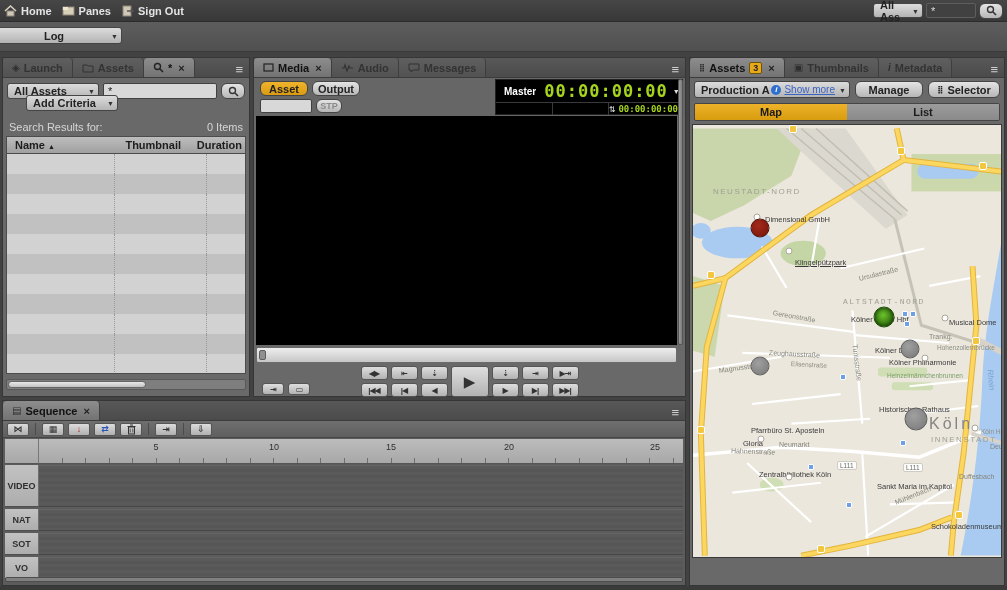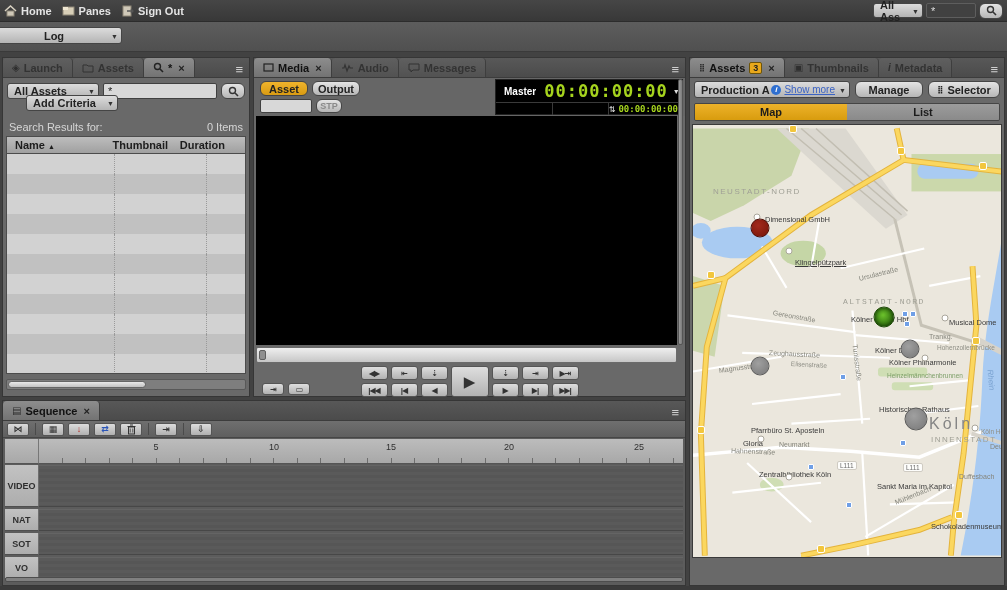--- a/index.html
+++ b/index.html
@@ -48,21 +48,21 @@
   
   #left-panel { left:2px; top:57px; width:248px; height:340px; }
   .lp-row1 { position:absolute; left:4px; top:25px; right:4px; height:16px; display:flex; gap:4px; }
   .lp-results { position:absolute; left:0; top:63px; right:0; height:14px;
     display:flex; justify-content:space-between; padding:0 6px;
     color:#d6d6d6; font-size:11px; }
   .grid-head { position:absolute; left:3px; top:78px; right:3px; height:18px;
     background:linear-gradient(#bdbdbd,#a0a0a0); border:1px solid #4c4c4c;
     display:flex; align-items:center; font-size:11px; font-weight:bold; color:#1d1d1d; }
   .grid-head .c1{ width:108px; padding-left:8px;} .grid-head .c2{width:92px; text-align:center;}
-  .grid-head .c3{flex:1; text-align:right; padding-right:20px;}
+  .grid-head .c3{flex:1; text-align:right; padding-right:3px;}
   .grid-body { position:absolute; left:3px; top:96px; right:3px; height:220px;
     border:1px solid #4c4c4c; border-top:none; overflow:hidden; background:#cfcfcf; }
   .grow { height:20px; display:flex; }
   .grow:nth-child(even){ background:#c1c1c1; } .grow:nth-child(odd){ background:#d2d2d2; }
   .grow .cc { border-right:1px dotted #9a9a9a; } 
   .hscroll { position:absolute; left:3px; bottom:6px; right:3px; height:11px;
     background:#7e7e7e; border:1px solid #585858; border-radius:2px; }
   .hscroll .thumb { position:absolute; left:1px; top:1px; height:7px; width:58%;
     background:linear-gradient(#e9e9e9,#c2c2c2); border:1px solid #666; border-radius:4px; }
 
@@ -464,21 +464,21 @@
         <div class="seq-sep"></div>
         <div class="sbtn ">⇩</div>
       </div>
     <div class="ruler-corner"></div>
     <div class="ruler" id="ruler">
         <div class="ticks"></div>
         <span class="ruler-num" style="left: 117px;">5</span>
         <span class="ruler-num" style="left: 235px;">10</span>
         <span class="ruler-num" style="left: 352px;">15</span>
         <span class="ruler-num" style="left: 470px;">20</span>
-        <span class="ruler-num" style="left: 600px;">25</span>
+        <span class="ruler-num" style="left: 616px;">25</span>
       </div>
     <div id="tracks">
         <div class="trackrow" style="top: 64px; height: 42px;">
           <div class="tracklabel">VIDEO</div>
           <div class="tracklane"></div>
         </div>
         <div class="trackrow" style="top: 108px; height: 22px;">
           <div class="tracklabel">NAT</div>
           <div class="tracklane"></div>
         </div>

